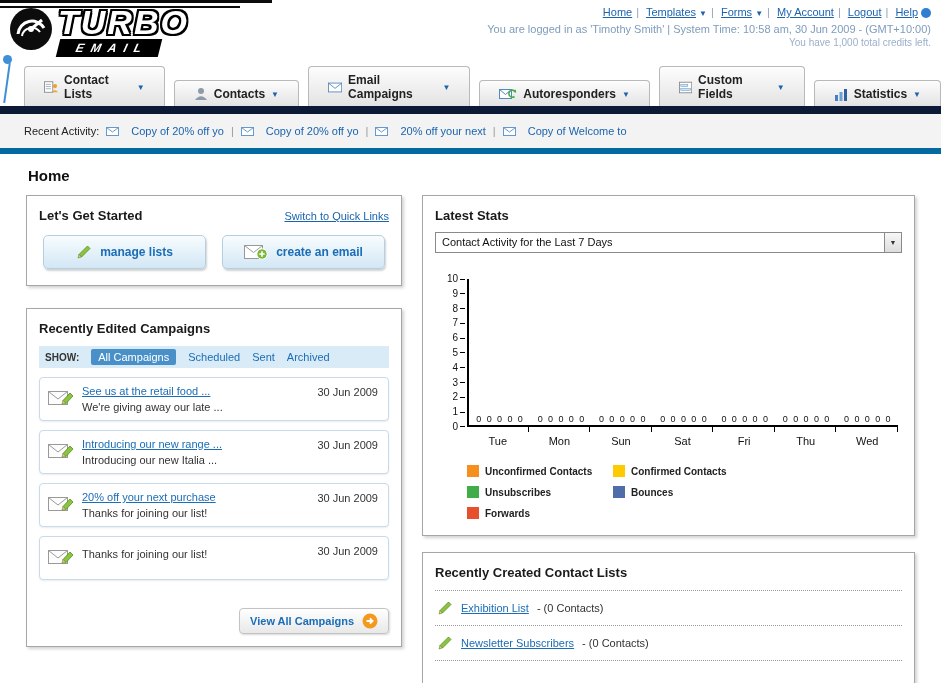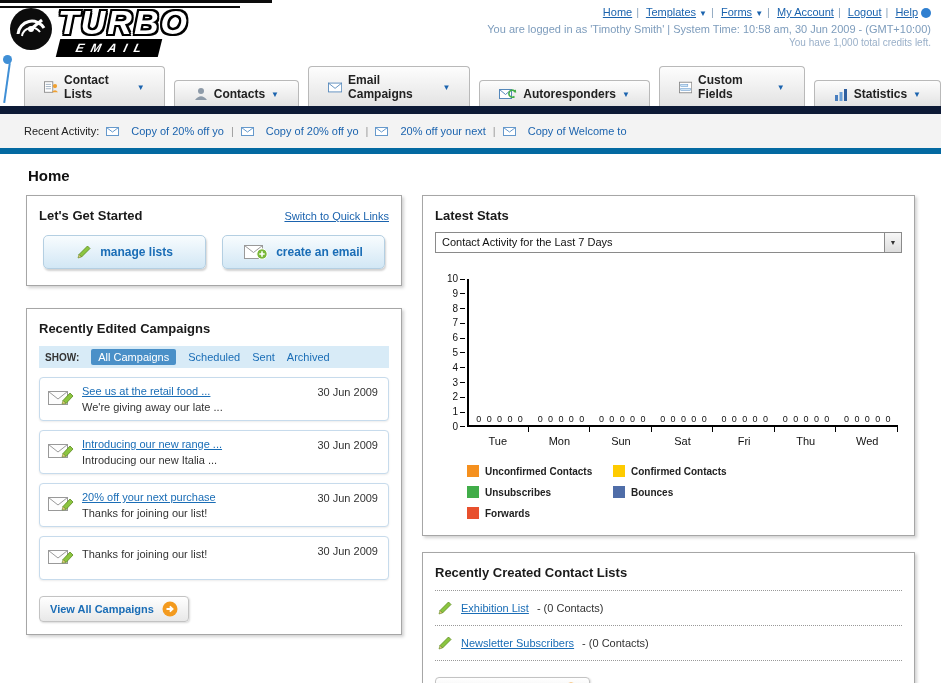--- a/index.html
+++ b/index.html
@@ -58,21 +58,21 @@
   
   .show-bar { background:#d8ebf7; margin-top:10px; padding:3px 6px; display:flex; align-items:center; gap:12px; font-size:11px; }
   .show-label { font-size:10px; font-weight:bold; color:#333; }
   .show-tab { color:#1a6db6; cursor:pointer; }
   .show-tab.active { background:#4a90c8; color:#fff; border-radius:2px; padding:2px 7px; }
   .camp-row { position:relative; border:1px solid #c7dbec; border-radius:4px; margin-top:9px; min-height:44px; padding:7px 80px 7px 42px; box-shadow:0 1px 2px rgba(0,0,0,.08); background:#fff; }
   .camp-icon { position:absolute; left:8px; top:10px; }
   .camp-title { color:#1a6db6; font-size:11px; text-decoration:underline; cursor:pointer; display:block; }
   .camp-sub { color:#333; font-size:11px; margin-top:4px; }
   .camp-date { position:absolute; right:10px; top:8px; font-size:11px; color:#333; }
-  .panel-btn-row { display:flex; margin-top:16px; }
+  .panel-btn-row { display:flex; justify-content:flex-end; margin-top:28px; }
   .pill-btn { display:flex; align-items:center; gap:8px; border:1px solid #c3c3c3; border-radius:4px; background:linear-gradient(#fff,#e8e8e8); box-shadow:1px 1px 2px rgba(0,0,0,.15); padding:4px 10px; color:#1a6db6; font-weight:bold; font-size:11px; cursor:pointer; }
 
   
   .stats-panel { margin-bottom:16px; }
   .stats-select { position:relative; margin-top:9px; border:1px solid #8a8a8a; height:21px; font-size:11px; color:#111; padding:3px 22px 0 6px; background:#fff; cursor:pointer; }
   .sel-arrow { position:absolute; right:0; top:0; bottom:0; width:17px; border-left:1px solid #8a8a8a; background:linear-gradient(#f7f7f7,#ddd); font-size:7px; color:#333; display:flex; align-items:center; justify-content:center; }
   .chart { position:relative; margin:26px 4px 0; }
   .y-axis { position:absolute; left:0; top:-5px; width:26px; height:158px; display:flex; flex-direction:column; justify-content:space-between;text-align:right; }
   .y-tick { display:flex; justify-content:flex-end; align-items:center; font-size:10px; color:#111; height:10px; line-height:10px; }
   .y-tick i { width:5px; height:1px; background:#000; margin-left:2px; }

